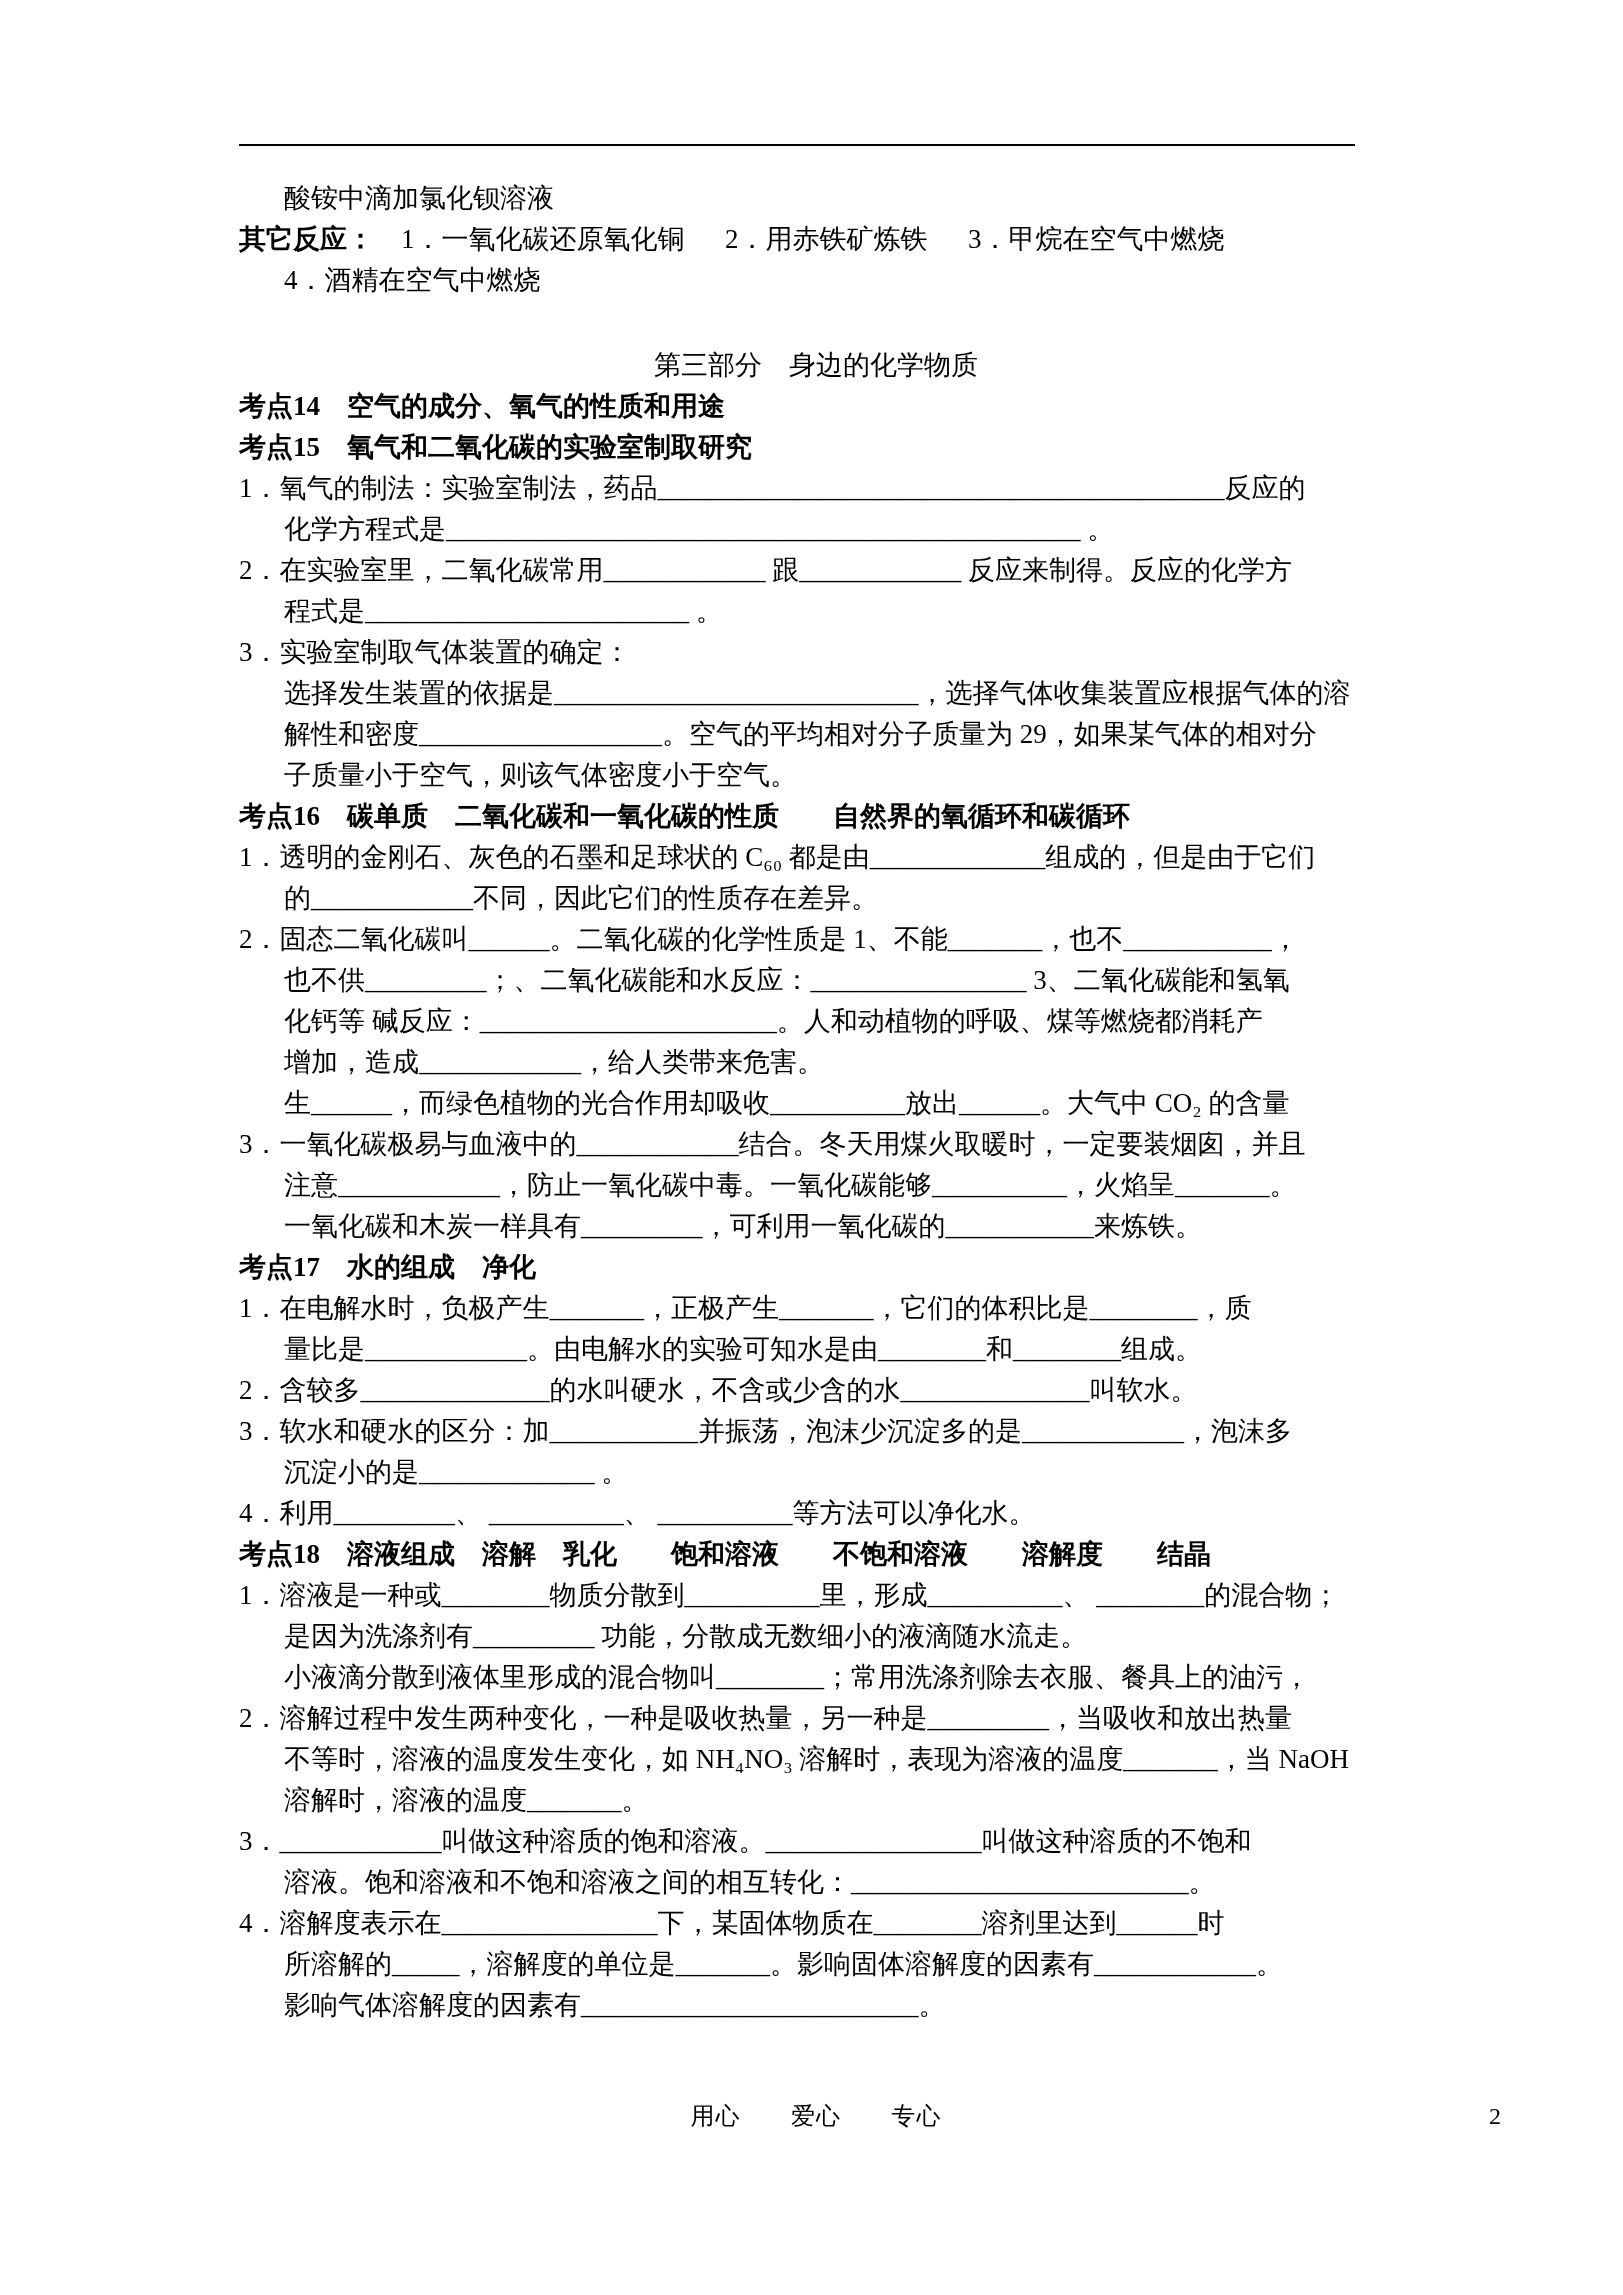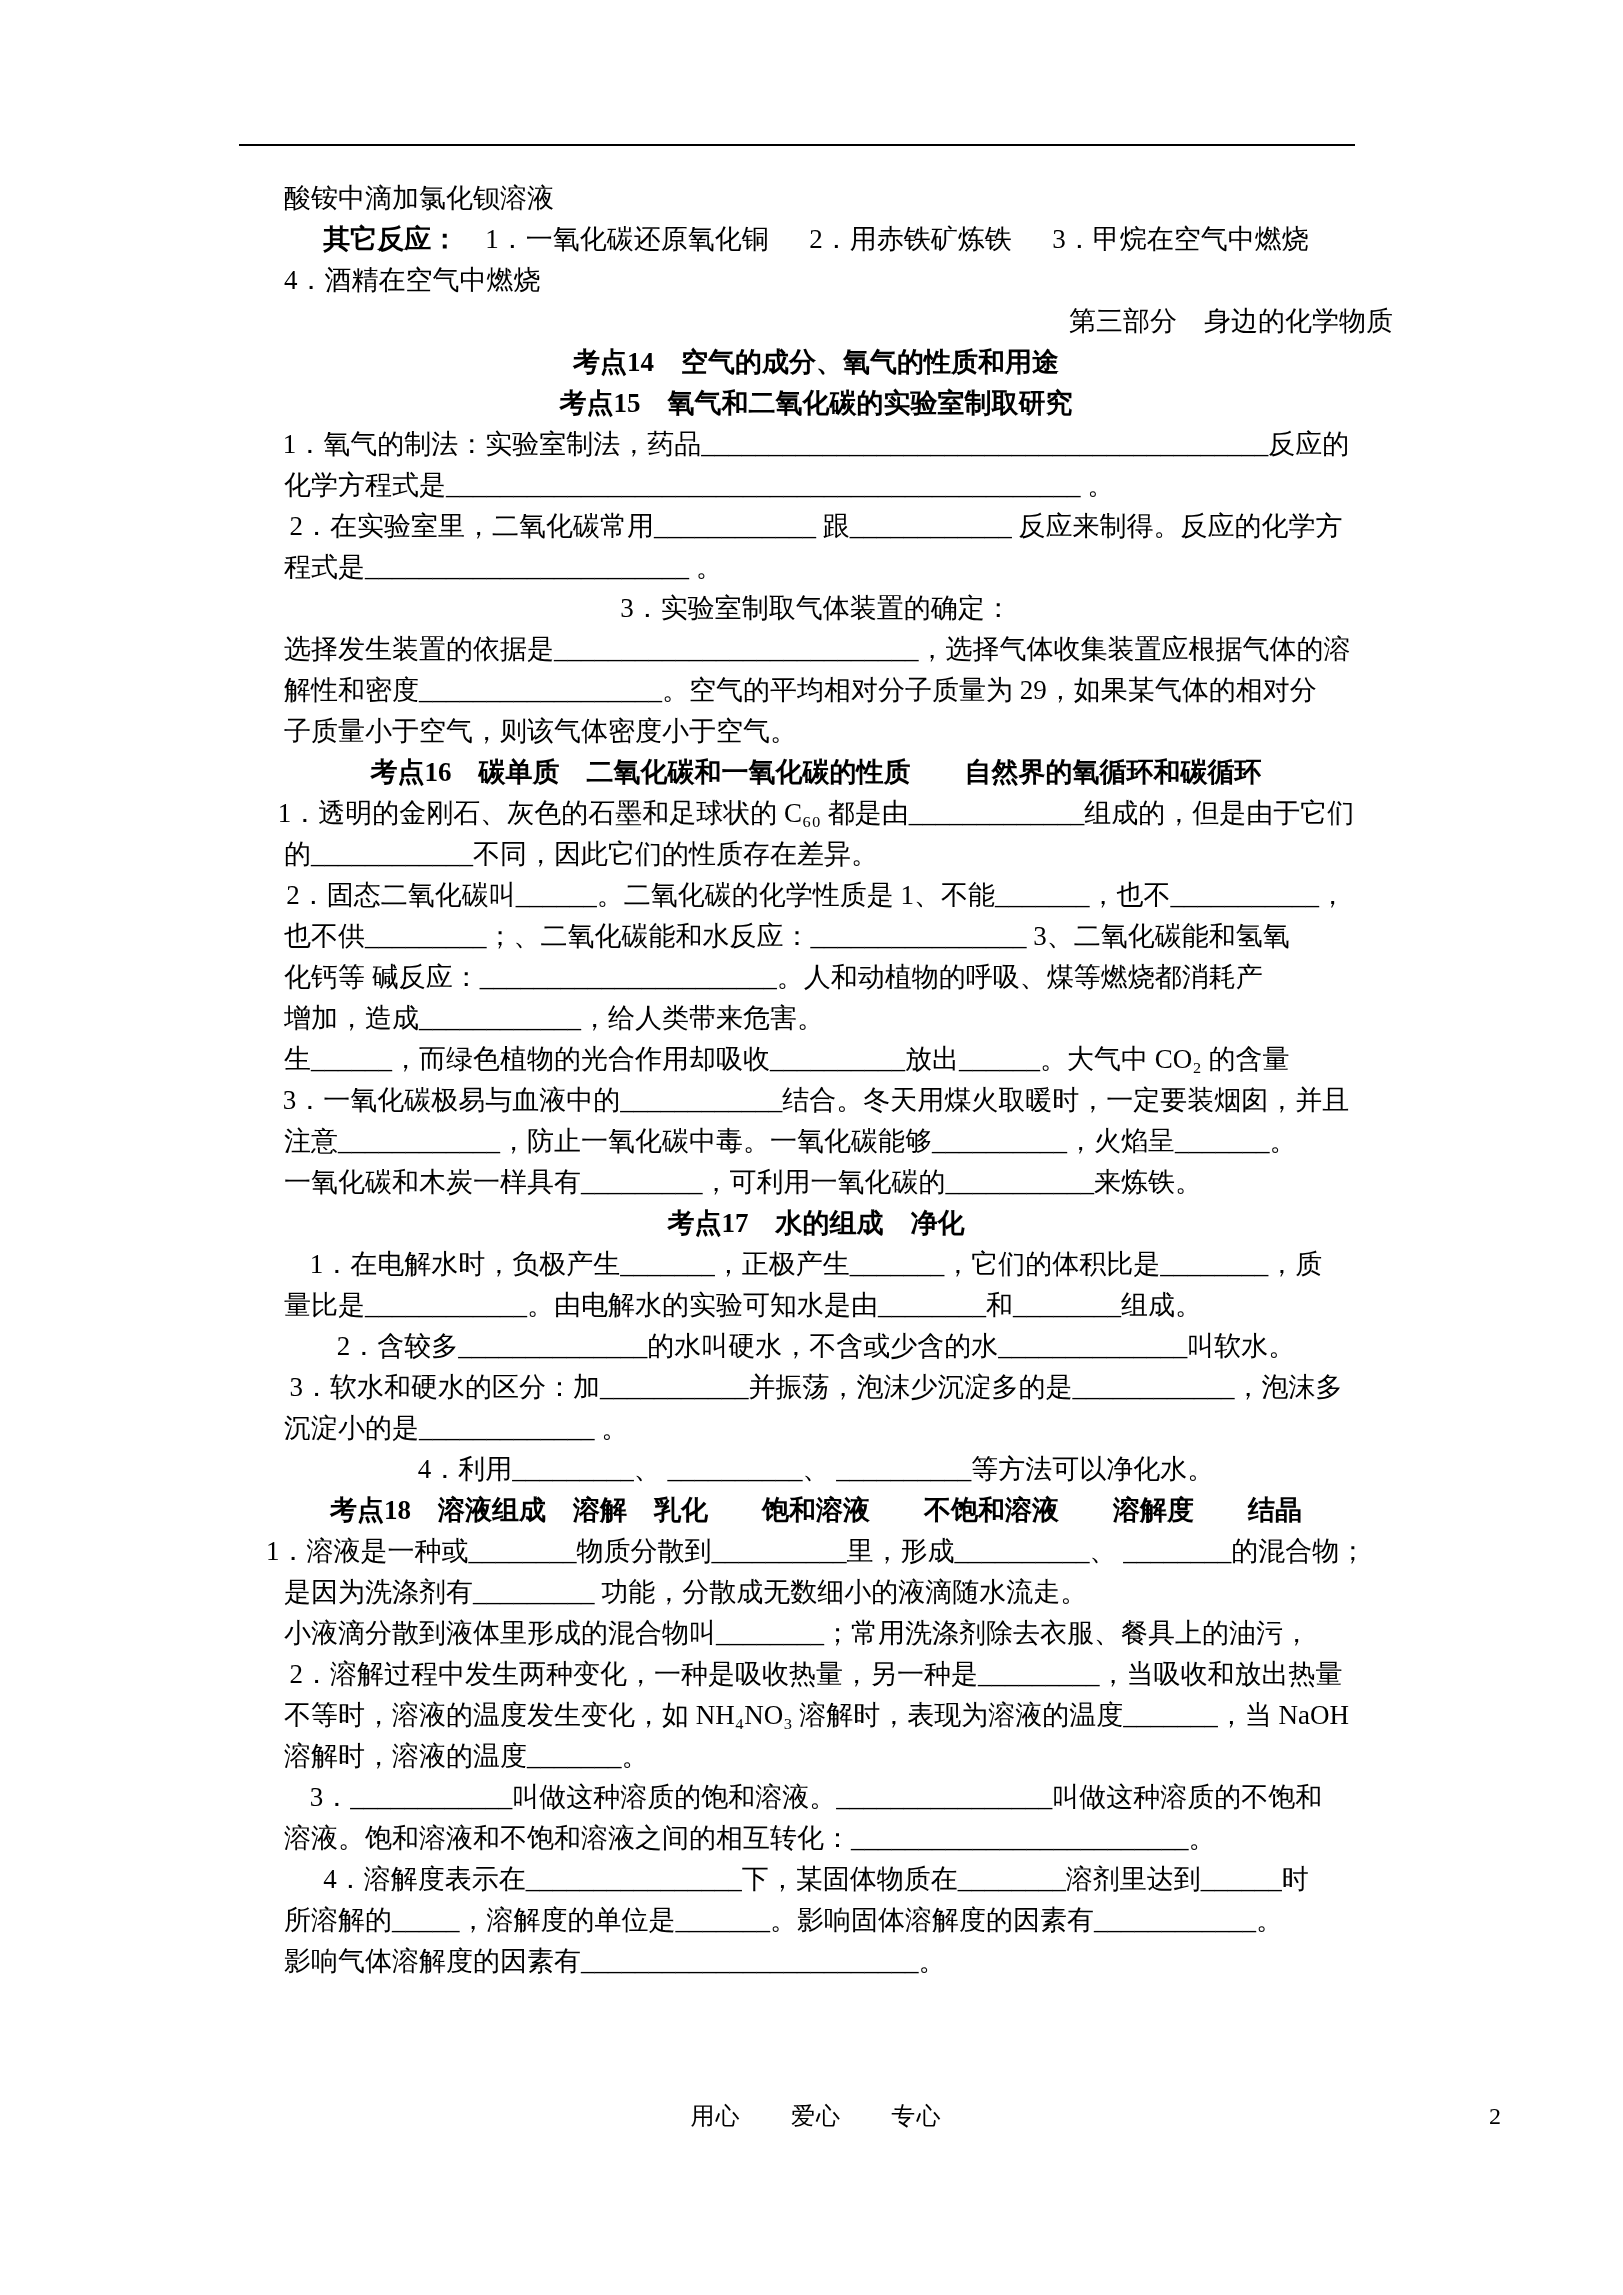--- a/index.html
+++ b/index.html
@@ -23,23 +23,23 @@
   .doc {
     position: absolute;
     left: 239px;
     top: 178px;
     width: 1154px;
     font-size: 27px;
     line-height: 41px;
     white-space: normal;
   }
   .line { white-space: pre-wrap; min-height: 41px; }
-  .line.margin { padding-left: 0; text-align: center; }
+  .line.margin { padding-left: 0; }
   .line.hang   { padding-left: 45px; }
-  .line.center { text-align: right; padding-left: 0; }
+  .line.center { text-align: center; padding-left: 0; margin-top: 44px; }
   .bold { font-weight: 700; }
   .footer {
     position: absolute;
     left: 239px;
     top: 2099px;
     width: 1154px;
     font-size: 24px;
     line-height: 34px;
   }
   .footer-text { display: block; text-align: center; letter-spacing: 1.1px; }

